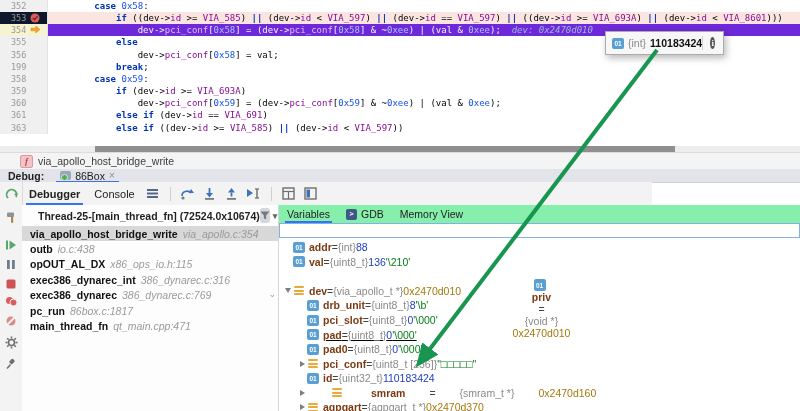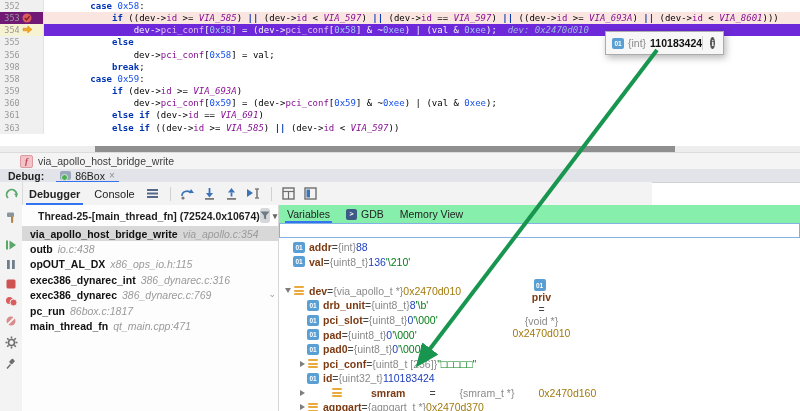--- a/index.html
+++ b/index.html
@@ -4,31 +4,31 @@
 <style>
   html,body{margin:0;padding:0;}
   body{width:800px;height:411px;position:relative;overflow:hidden;background:#fff;
        font-family:"Liberation Sans",sans-serif;-webkit-font-smoothing:antialiased;}
 
   
   .editor{position:absolute;left:0;top:0;width:800px;height:146px;background:#fff;
           font-family:"DejaVu Sans Mono",monospace;font-size:9px;}
   .line{display:flex;height:12.16px;line-height:12.16px;white-space:pre;}
   .gut{flex:0 0 43px;background:#f0f0f0;display:flex;border-right:1px solid #e3e3e3;}
-  .lnum{width:18px;padding-left:3px;color:#999;font-size:8.5px;text-align:center;}
+  .lnum{width:18px;padding-left:11px;color:#999;font-size:8.5px;}
   .gic{width:18px;position:relative;}
   .gic svg{position:absolute;left:1px;top:1px;}
   .code{flex:1;padding-left:3px;color:#000;}
   .t-p{color:#000}
   .t-kw{color:#0033b3;font-weight:bold}
   .t-num{color:#1750eb}
   .t-fld{color:#871094}
-  .t-enu{color:#871094;font-style:italic}
+  .t-enu{color:#871094;}
   .t-hint{color:#909090;font-style:italic}
-  .line.bp .gut{background:#701a75}
+  .line.bp .gut{background:#0f172a}
   .line.bp .code{background:#fbe5e1}
   .line.exec .gut{background:#f6f3d2}
   .line.exec .code{background:#6d28d9}
   .line.exec .t-p{color:#f2f5fa}
   .line.exec .t-num{color:#a3c6f7}
   .line.exec .t-fld{color:#e3bdee}
   .line.exec .t-hint{color:#9db8dc}
 
   
   .hscroll{position:absolute;left:0;top:146px;width:800px;height:6px;background:#ededed;}
@@ -130,21 +130,21 @@
       <div class="line"><span class="gut"><span class="lnum">352</span><span class="gic"></span></span><span class="code"><span class="t-p">        </span><span class="t-kw">case</span><span class="t-p"> </span><span class="t-num">0x58</span><span class="t-p">:</span></span></div>
       <div class="line bp"><span class="gut"><span class="lnum">353</span><span class="gic"><svg width="10" height="10">
               <circle cx="5" cy="5" r="4.5" fill="#db5c5c"></circle>
               <path d="M2.8 5 l1.7 1.7 L7.6 3.3" stroke="#7c2020" stroke-width="1.3" fill="none"></path>
             </svg></span></span><span class="code"><span class="t-p">            </span><span class="t-kw">if</span><span class="t-p"> ((dev-&gt;</span><span class="t-fld">id</span><span class="t-p"> &gt;= </span><span class="t-enu">VIA_585</span><span class="t-p">) </span><span class="t-kw">||</span><span class="t-p"> (dev-&gt;</span><span class="t-fld">id</span><span class="t-p"> &lt; </span><span class="t-enu">VIA_597</span><span class="t-p">) </span><span class="t-kw">||</span><span class="t-p"> (dev-&gt;</span><span class="t-fld">id</span><span class="t-p"> == </span><span class="t-enu">VIA_597</span><span class="t-p">) </span><span class="t-kw">||</span><span class="t-p"> ((dev-&gt;</span><span class="t-fld">id</span><span class="t-p"> &gt;= </span><span class="t-enu">VIA_693A</span><span class="t-p">) </span><span class="t-kw">||</span><span class="t-p"> (dev-&gt;</span><span class="t-fld">id</span><span class="t-p"> &lt; </span><span class="t-enu">VIA_8601</span><span class="t-p">)))</span></span></div>
       <div class="line exec"><span class="gut"><span class="lnum">354</span><span class="gic"><svg width="11" height="9">
               <path d="M1 3.2 h4.8 V1 L10 4.5 L5.8 8 V5.8 H1 z" fill="#f5a623" stroke="#c8861d" stroke-width="0.5"></path>
             </svg></span></span><span class="code"><span class="t-p">                dev-&gt;</span><span class="t-fld">pci_conf</span><span class="t-p">[</span><span class="t-num">0x58</span><span class="t-p">] = (dev-&gt;</span><span class="t-fld">pci_conf</span><span class="t-p">[</span><span class="t-num">0x58</span><span class="t-p">] &amp; ~</span><span class="t-num">0xee</span><span class="t-p">) | (val &amp; </span><span class="t-num">0xee</span><span class="t-p">);</span><span class="t-hint">  dev: 0x2470d010</span></span></div>
       <div class="line"><span class="gut"><span class="lnum">355</span><span class="gic"></span></span><span class="code"><span class="t-p">            </span><span class="t-kw">else</span></span></div>
       <div class="line"><span class="gut"><span class="lnum">356</span><span class="gic"></span></span><span class="code"><span class="t-p">                dev-&gt;</span><span class="t-fld">pci_conf</span><span class="t-p">[</span><span class="t-num">0x58</span><span class="t-p">] = val;</span></span></div>
-      <div class="line"><span class="gut"><span class="lnum">398</span><span class="gic"></span></span><span class="code"><span class="t-p">            </span><span class="t-kw">break</span><span class="t-p">;</span></span></div>
+      <div class="line"><span class="gut"><span class="lnum">199</span><span class="gic"></span></span><span class="code"><span class="t-p">            </span><span class="t-kw">break</span><span class="t-p">;</span></span></div>
       <div class="line"><span class="gut"><span class="lnum">358</span><span class="gic"></span></span><span class="code"><span class="t-p">        </span><span class="t-kw">case</span><span class="t-p"> </span><span class="t-num">0x59</span><span class="t-p">:</span></span></div>
       <div class="line"><span class="gut"><span class="lnum">359</span><span class="gic"></span></span><span class="code"><span class="t-p">            </span><span class="t-kw">if</span><span class="t-p"> (dev-&gt;</span><span class="t-fld">id</span><span class="t-p"> &gt;= </span><span class="t-enu">VIA_693A</span><span class="t-p">)</span></span></div>
       <div class="line"><span class="gut"><span class="lnum">360</span><span class="gic"></span></span><span class="code"><span class="t-p">                dev-&gt;</span><span class="t-fld">pci_conf</span><span class="t-p">[</span><span class="t-num">0x59</span><span class="t-p">] = (dev-&gt;</span><span class="t-fld">pci_conf</span><span class="t-p">[</span><span class="t-num">0x59</span><span class="t-p">] &amp; ~</span><span class="t-num">0xee</span><span class="t-p">) | (val &amp; </span><span class="t-num">0xee</span><span class="t-p">);</span></span></div>
       <div class="line"><span class="gut"><span class="lnum">361</span><span class="gic"></span></span><span class="code"><span class="t-p">            </span><span class="t-kw">else</span><span class="t-p"> </span><span class="t-kw">if</span><span class="t-p"> (dev-&gt;</span><span class="t-fld">id</span><span class="t-p"> == </span><span class="t-enu">VIA_691</span><span class="t-p">)</span></span></div>
       <div class="line"><span class="gut"><span class="lnum">363</span><span class="gic"></span></span><span class="code"><span class="t-p">            </span><span class="t-kw">else</span><span class="t-p"> </span><span class="t-kw">if</span><span class="t-p"> ((dev-&gt;</span><span class="t-fld">id</span><span class="t-p"> &gt;= </span><span class="t-enu">VIA_585</span><span class="t-p">) </span><span class="t-kw">||</span><span class="t-p"> (dev-&gt;</span><span class="t-fld">id</span><span class="t-p"> &lt; </span><span class="t-enu">VIA_597</span><span class="t-p">))</span></span></div>
     </div>
 </div>
 
 <div class="hscroll">
   <div class="hthumb"></div>
@@ -417,21 +417,21 @@
           <span class="chev"></span>
           <span class="vic">
             <span class="badge01">01</span>
           </span>
           <span class="vname">pci_slot</span>
           <span class="veq"> = </span>
           <span class="vtype">{uint8_t} </span>
           <span class="v-num">0</span>
           <span class="v-str"> '\000'</span>
         </div>
-        <div class="vrow" style="padding-left: 18px;">
+        <div class="vrow" style="padding-left: 18px; text-decoration: underline;">
           <span class="chev"></span>
           <span class="vic">
             <span class="badge01">01</span>
           </span>
           <span class="vname">pad</span>
           <span class="veq"> = </span>
           <span class="vtype">{uint8_t} </span>
           <span class="v-num">0</span>
           <span class="v-str"> '\000'</span>
         </div>

